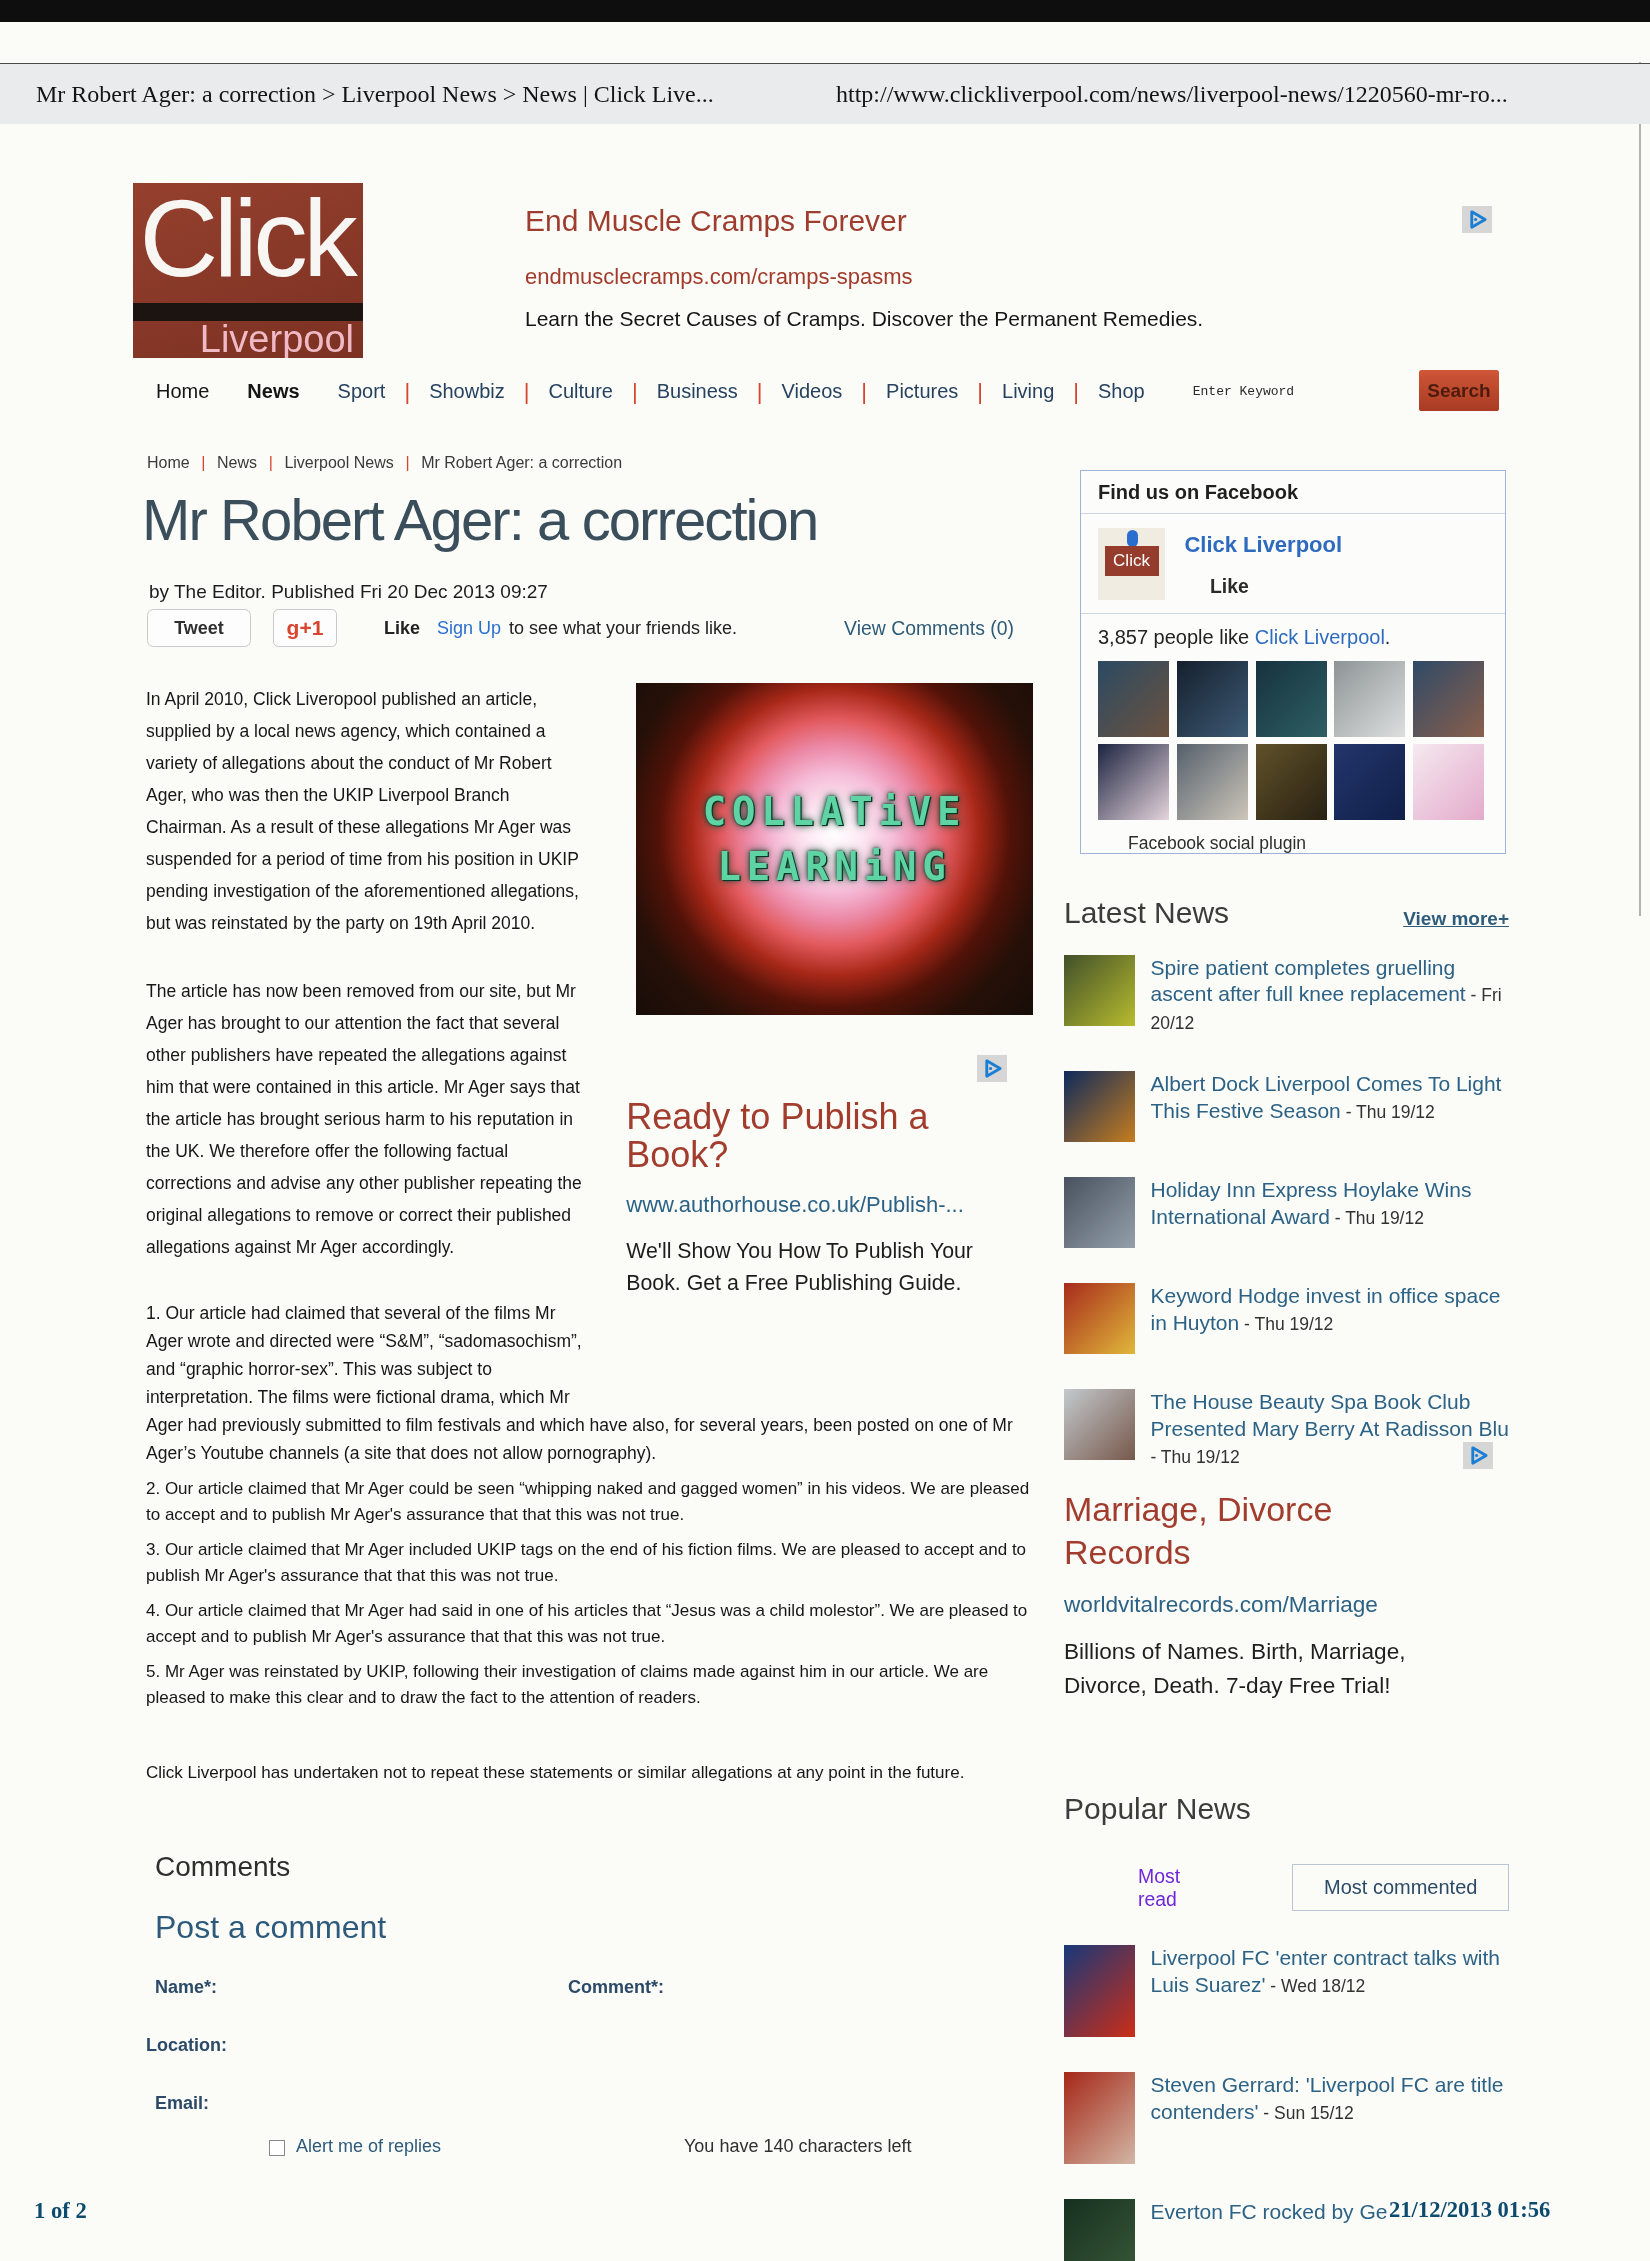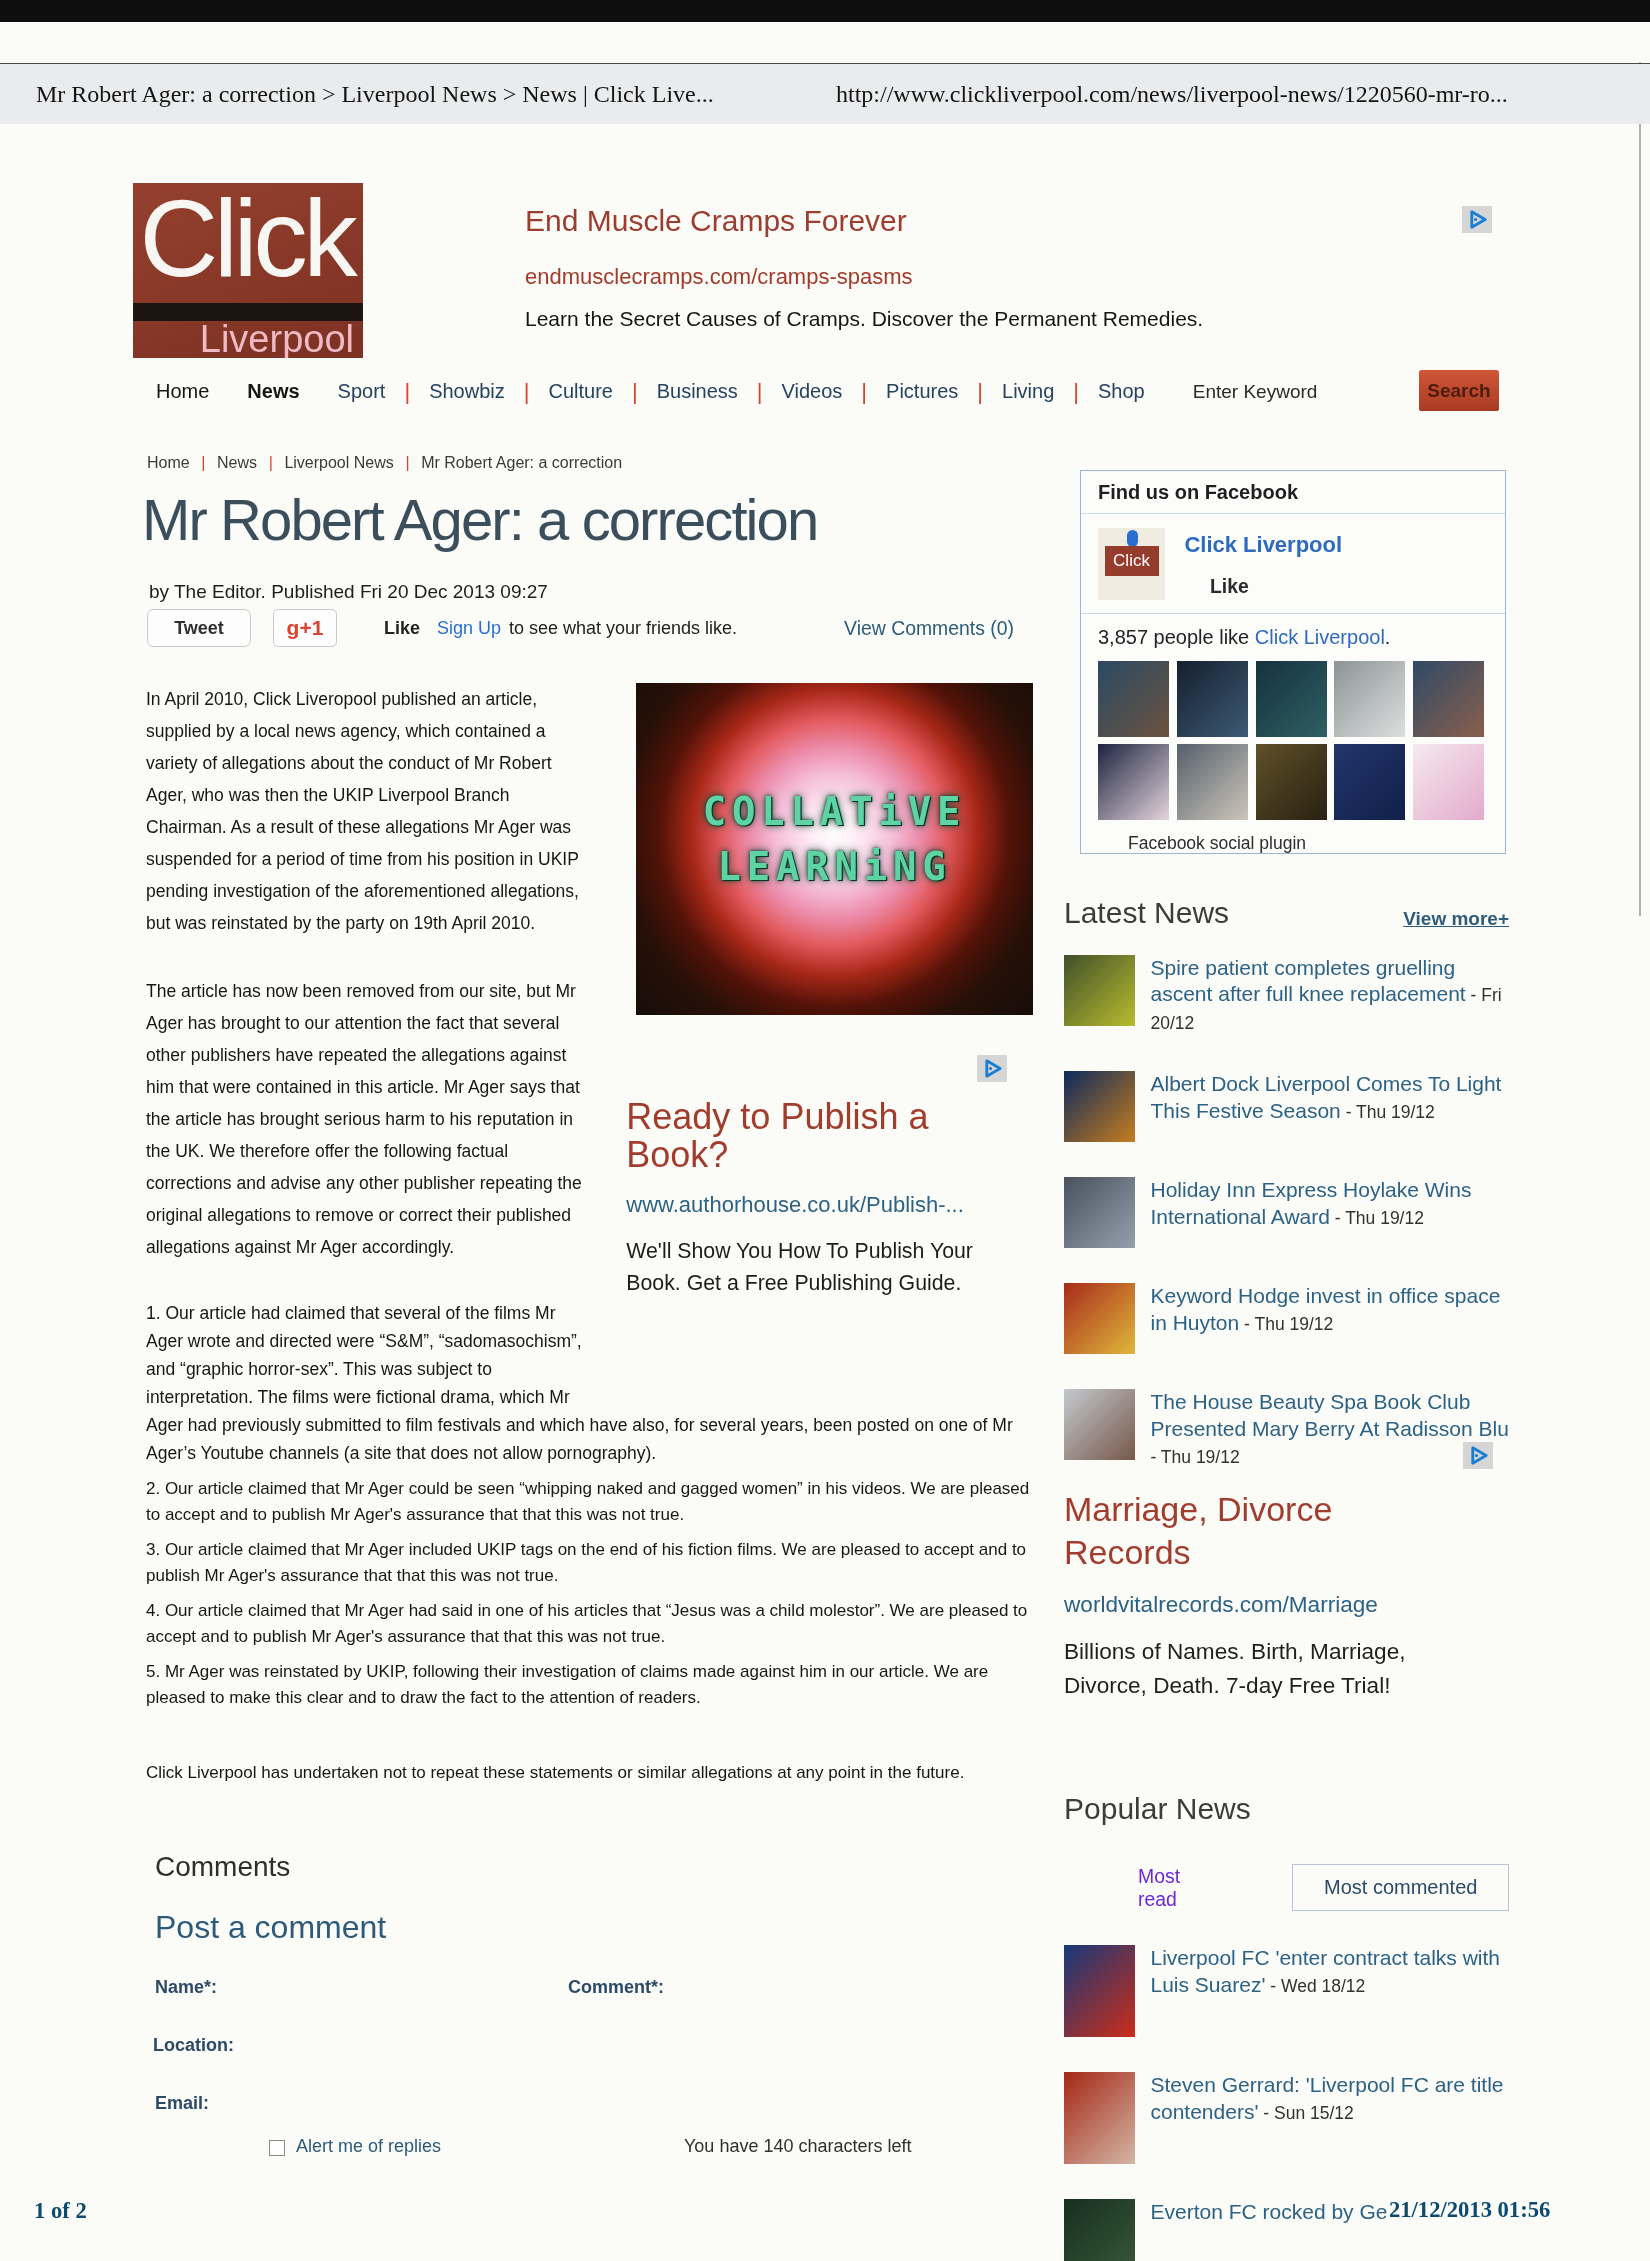--- a/index.html
+++ b/index.html
@@ -35,22 +35,22 @@
   #adchoices-top{left:1462px;top:206px;}
   #adchoices-side{left:1463px;top:1442px;}
 
   
   #main-nav{left:147px;top:371px;width:1261px;height:41px;display:flex;align-items:center;font-size:20px;}
   .nav-link{color:#26425f;margin:0 19px;cursor:pointer;white-space:nowrap;}
   .nav-dark{color:#151515;}
   .nav-bold{font-weight:bold;}
   .nav-link:first-child{margin-left:9px;}
   .nav-sep{color:#d7452c;font-size:22px;}
-  #search-input{margin-left:27px;border:none;background:transparent;font-size:19px;width:194px;
-                font-family:Liberation Sans, sans-serif;color:#222;}
+  #search-input{margin-left:27px;border:none;background:transparent;font-size:13px;width:194px;
+                font-family:Liberation Mono, monospace;color:#222;}
   #search-input::placeholder{color:#2a2a2a;opacity:1;}
   #search-btn{left:1419px;top:370px;width:80px;height:41px;background:linear-gradient(#d05637,#a83b22);
               border:none;border-radius:2.6px;font-size:19px;font-weight:bold;color:#4d1c0e;
               font-family:"Liberation Sans",sans-serif;cursor:pointer;}
 
   
   #breadcrumb{left:147px;top:454px;font-size:16px;color:#3a3a3a;display:flex;gap:11.6px;align-items:center;}
   .bc-sep{color:#d7452c;}
   .bc-link{cursor:pointer;}
 
@@ -129,21 +129,21 @@
   #side-ad .ad-title{font-size:34px;line-height:43px;color:#a23d2e;width:375px;margin:0 0 18px 0;}
   #side-ad .ad-url{font-size:22.6px;color:#2c6285;margin:0 0 17px 0;}
   #side-ad .ad-desc{font-size:22.6px;line-height:34px;color:#1f1f1f;width:414px;}
 
   
   #comments-heading{left:155px;top:1851px;font-size:28px;color:#2e2e2e;}
   #post-heading{left:155px;top:1909px;font-size:32px;color:#2d5a7a;}
   .form-label{font-size:18px;font-weight:bold;color:#2c4a68;}
   #lbl-name{left:155px;top:1977px;}
   #lbl-comment{left:568px;top:1977px;}
-  #lbl-location{left:153px;top:2035px;}
+  #lbl-location{left:146px;top:2035px;}
   #lbl-email{left:155px;top:2093px;}
   .ghost{border:none;background:transparent;font-family:"Liberation Sans",sans-serif;font-size:17px;color:#222;outline:none;}
   #in-name{left:255px;top:1968px;width:272px;height:34px;}
   #in-location{left:255px;top:2026px;width:272px;height:34px;}
   #in-email{left:255px;top:2084px;width:272px;height:34px;}
   #in-comment{left:682px;top:1968px;width:304px;height:149px;resize:none;}
   #alert-check{left:269px;top:2140px;width:14.2px;height:14.2px;border:1.3px solid #8a8a8a;background:#fff;cursor:pointer;}
   #alert-label{left:296px;top:2136px;font-size:18px;color:#2d5a7a;}
   #chars-left{left:684px;top:2136px;font-size:18px;color:#303030;}
 </style>

